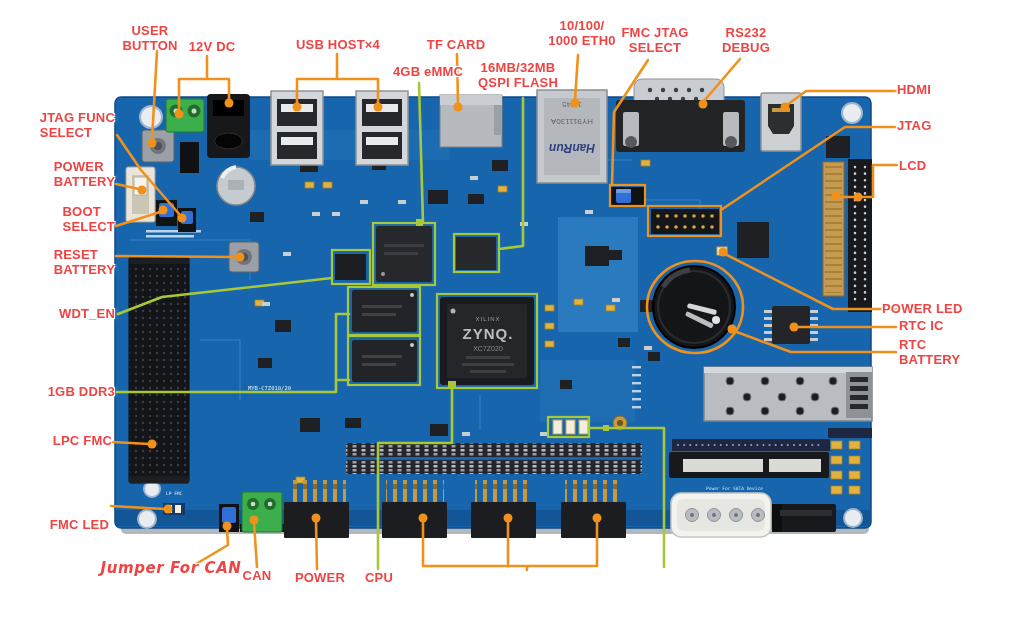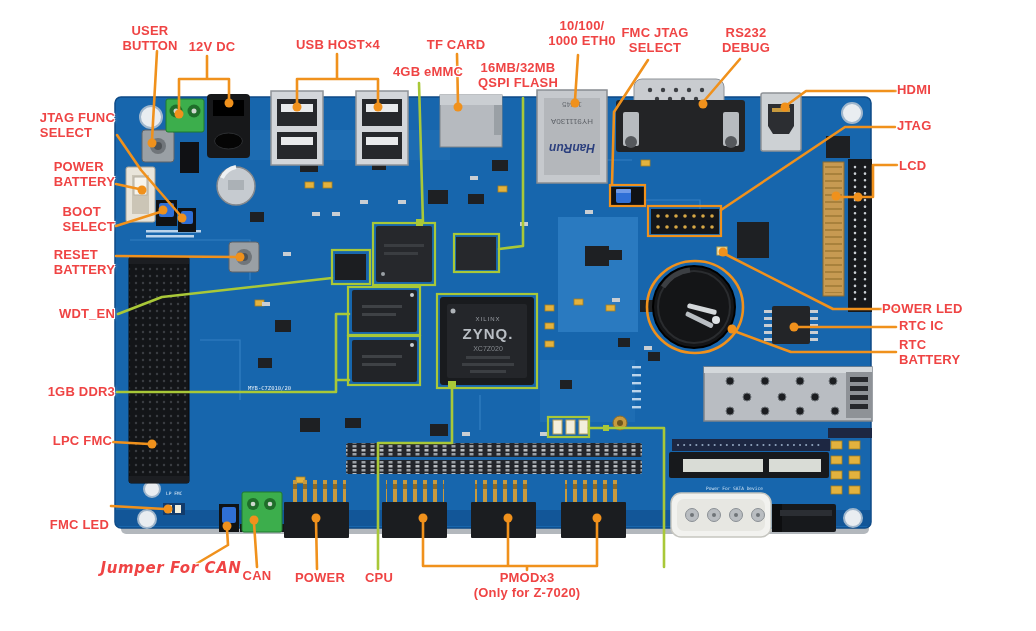--- a/index.html
+++ b/index.html
@@ -543,16 +543,14 @@
 <div class="lbl r" style="right:921px;top:247px">RESET
 BATTERY</div>
 <div class="lbl r" style="right:921px;top:306px">WDT_EN</div>
 <div class="lbl r" style="right:921px;top:384px">1GB DDR3</div>
 <div class="lbl r" style="right:924px;top:433px">LPC FMC</div>
 <div class="lbl r" style="right:927px;top:517px">FMC LED</div>
 <div class="lbl c handw" style="left:171px;top:560px">Jumper For CAN</div>
 <div class="lbl c" style="left:257px;top:568px">CAN</div>
 <div class="lbl c" style="left:320px;top:570px">POWER</div>
 <div class="lbl c" style="left:379px;top:570px">CPU</div>
-<div class="lbl c" style="left:527px;top:570px">PMODx3
-(Only for Z-7020)</div>
 
 </div>
 
 </body></html>

